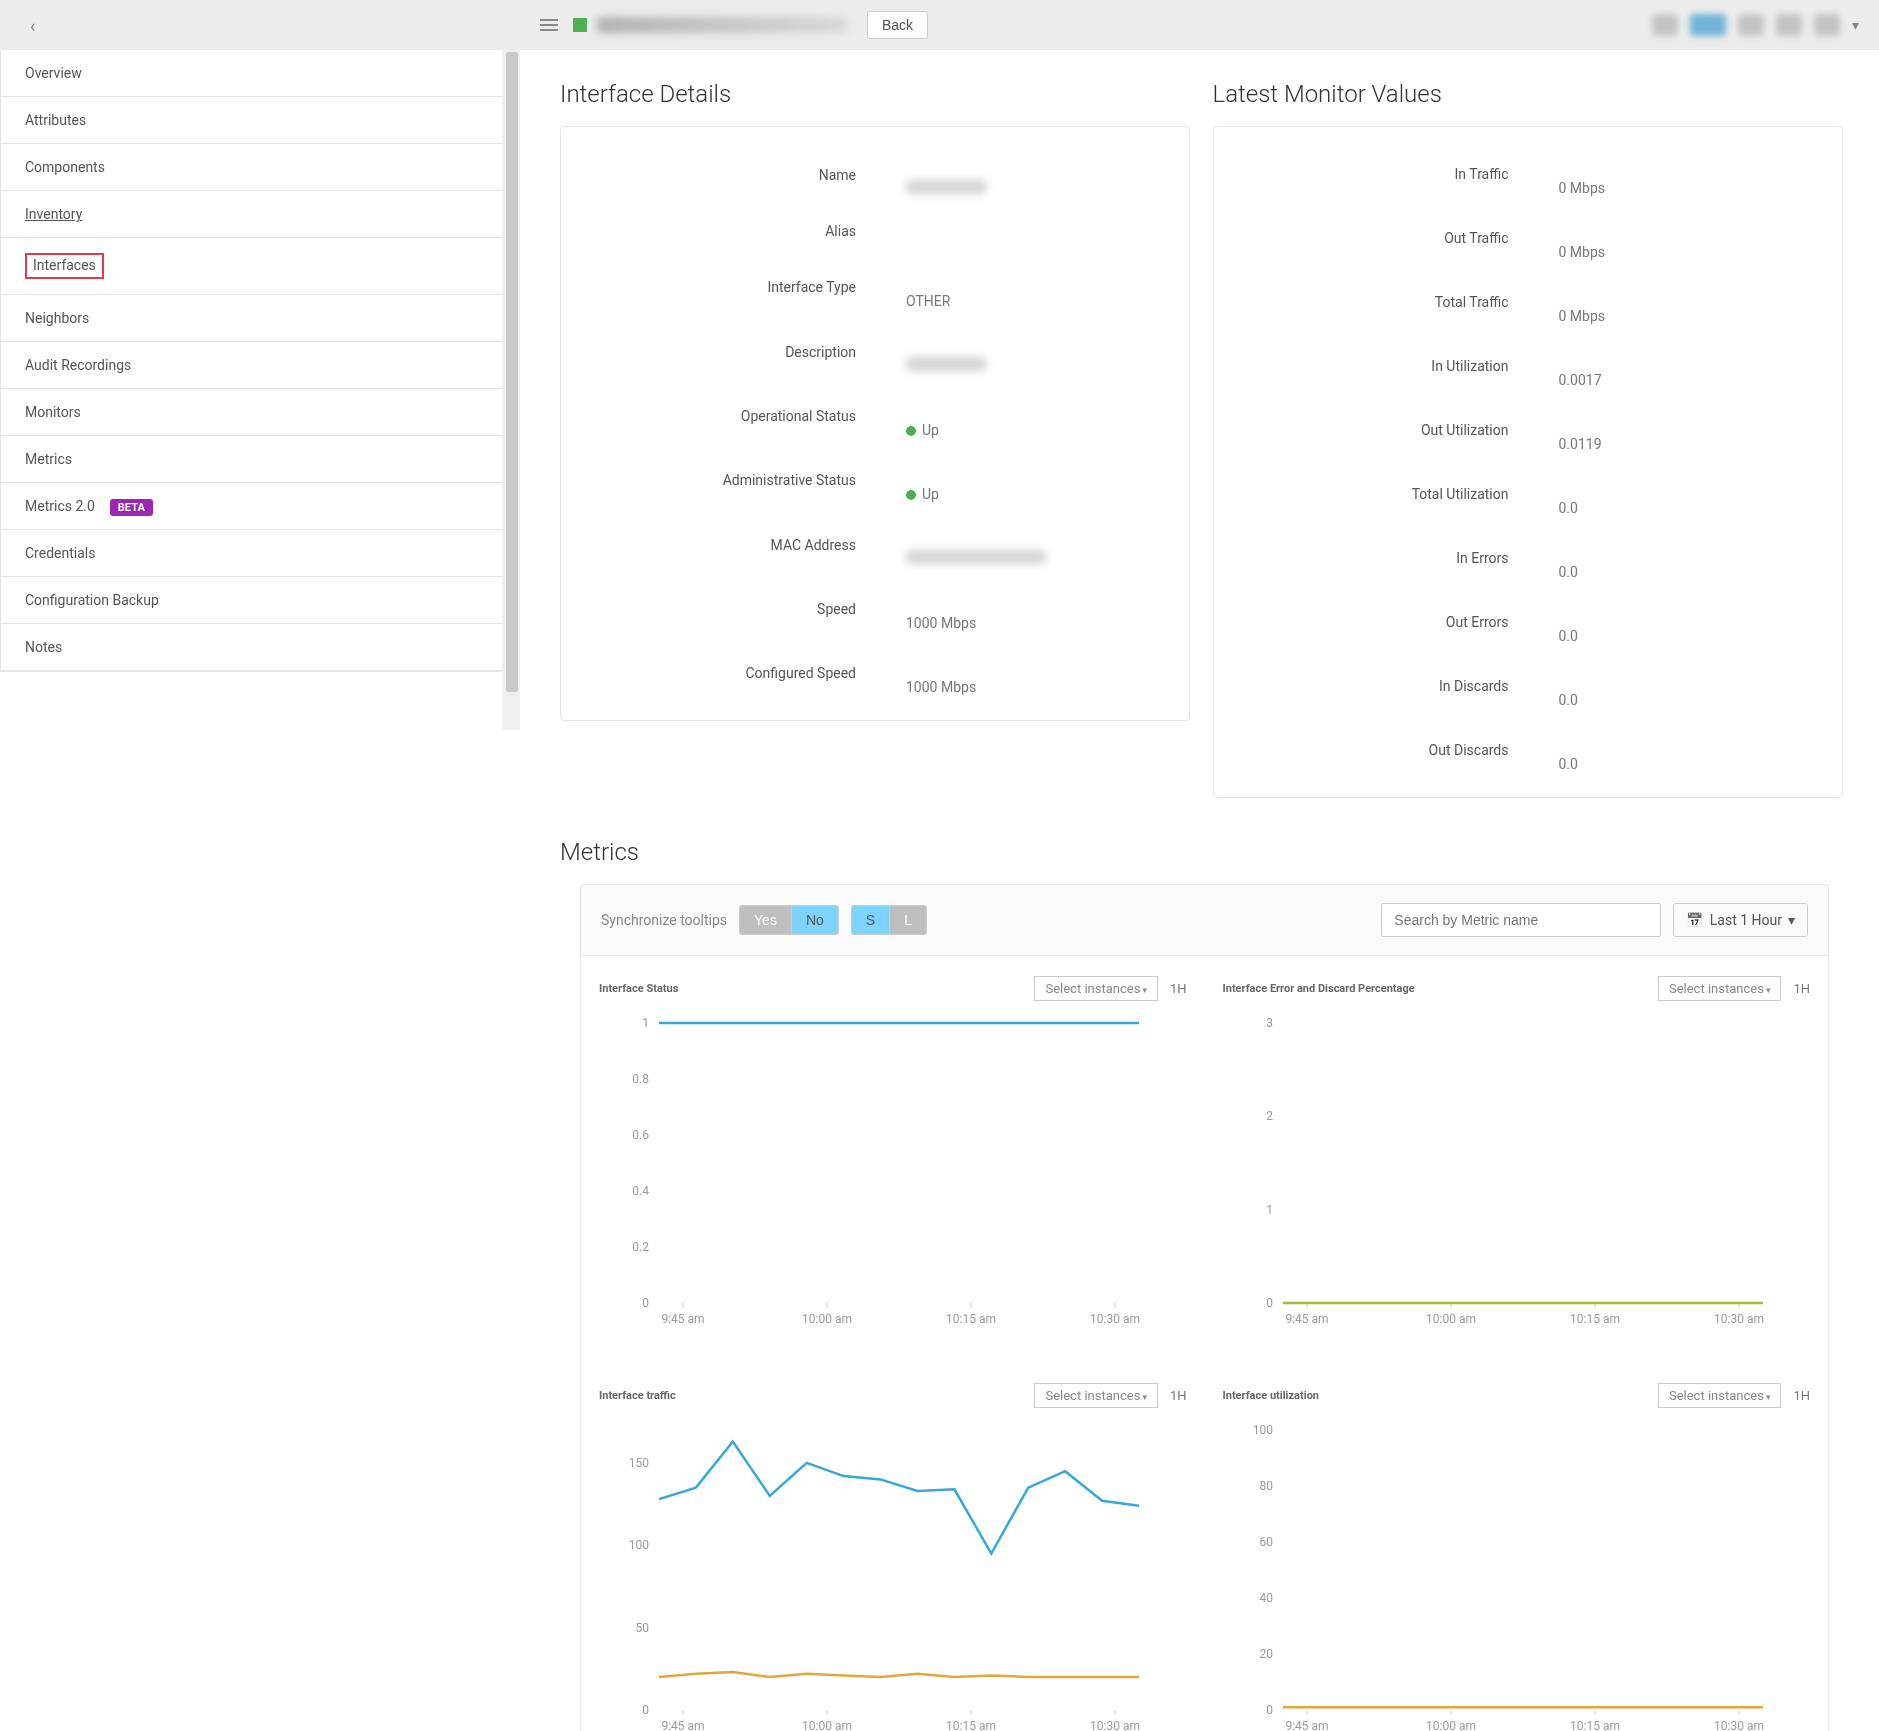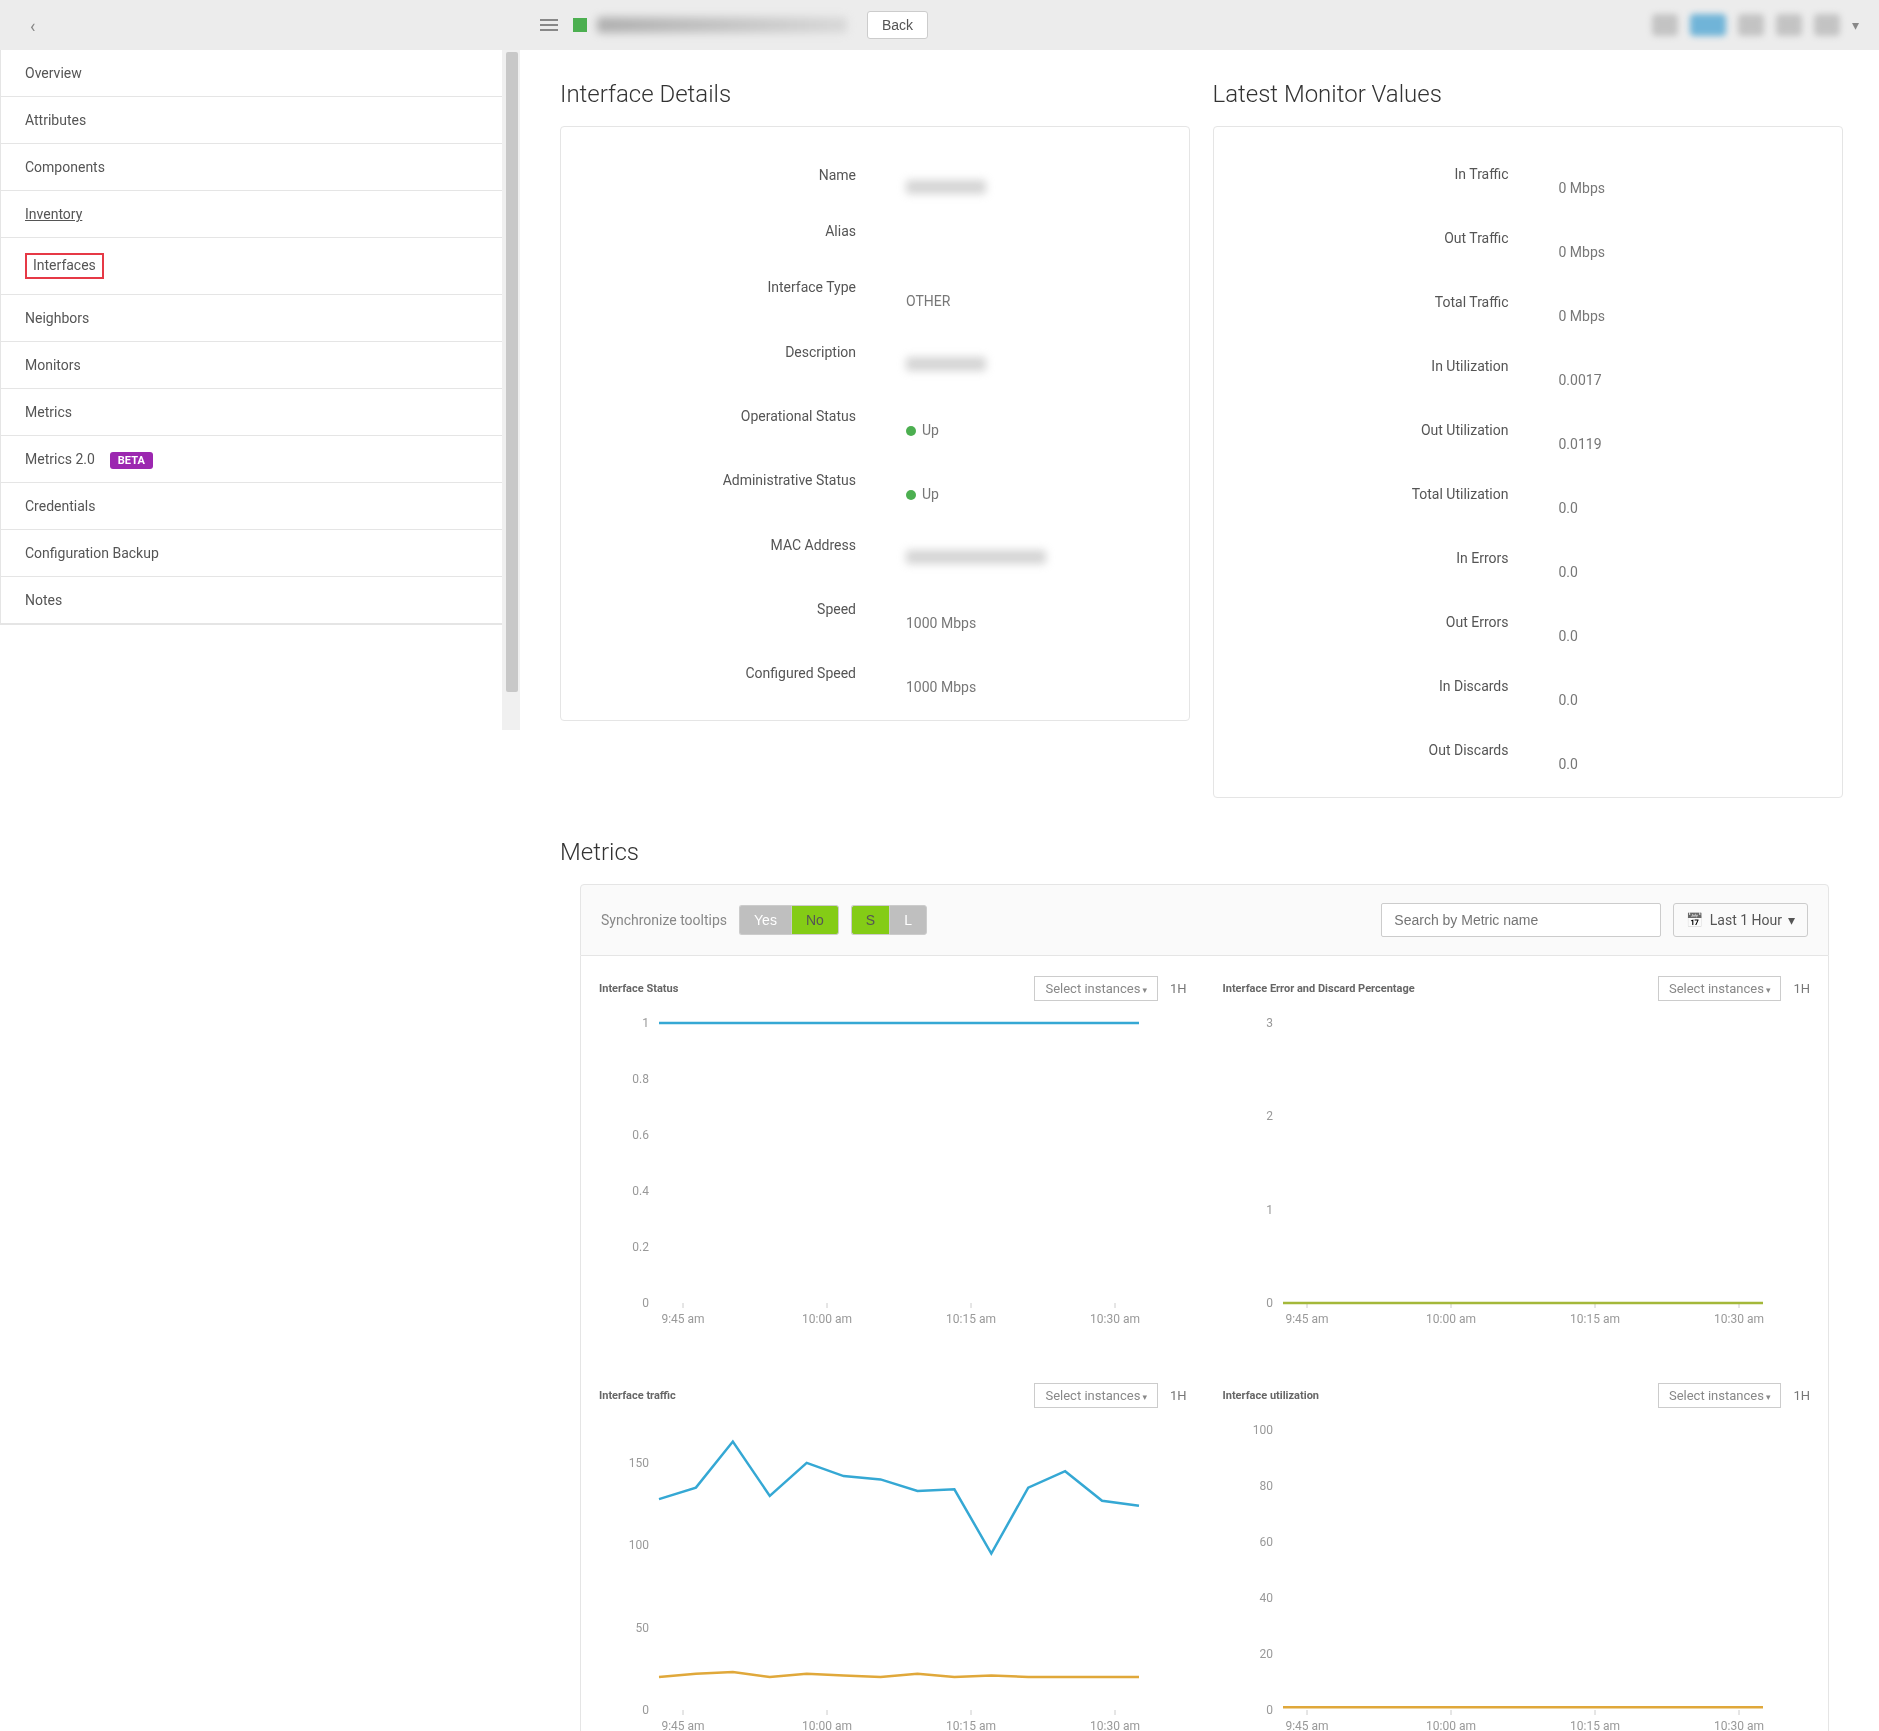--- a/index.html
+++ b/index.html
@@ -33,21 +33,21 @@
 .panel.right { width:630px; }
 .detail-row { display:flex; align-items:center; padding:10px 0;gap:20px; }
 .detail-label { width:300px; text-align:right; color:#555; padding-right:30px; font-size:14px; }
 .detail-value { color:#777; font-size:14px;margin-top:28px; }
 .status-dot { display:inline-block; width:10px; height:10px; border-radius:50%; background:#4caf50; margin-right:6px; vertical-align:middle; }
 .val-blur { display:inline-block; width:80px; height:14px; filter:blur(4px); background:#aaa; border-radius:3px; opacity:0.5; }
 .val-blur.wide { width:140px; }
 .metrics-toolbar { background:#fafafa; border:1px solid #e5e5e5; border-radius:4px 4px 0 0; padding:18px 20px; display:flex; align-items:center; gap:12px; }
 .tb-label { color:#888; font-size:14px; }
 .btn-grp { display:flex; }
-.btn-grp button { border:1px solid #ccc; background:#84cc16; padding:6px 14px; font-size:14px; cursor:pointer; color:#555; }
+.btn-grp button { border:1px solid #ccc; background:#7dd3fc; padding:6px 14px; font-size:14px; cursor:pointer; color:#555; }
 .btn-grp button.active { background:#bfbfbf; color:#fff; }
 .btn-grp button:first-child { border-radius:3px 0 0 3px; border-right:none; }
 .btn-grp button:last-child { border-radius:0 3px 3px 0; }
 .spacer { flex:1; }
 .search-box { border:1px solid #ccc; padding:8px 12px; width:280px; font-size:14px; border-radius:2px; }
 .time-sel { border:1px solid #ccc; padding:8px 12px; font-size:14px; border-radius:3px; cursor:pointer; display:flex; align-items:center; gap:6px; }
 .charts { display:grid; grid-template-columns:1fr 1fr; border:1px solid #e5e5e5; border-top:none; }
 .chart-cell { padding:20px 18px; }
 .chart-head { display:flex; align-items:center; margin-bottom:12px; }
 .chart-title { font-weight:bold; color:#666; font-size:11px; flex:1; }
@@ -90,20 +90,21 @@
 
 <div class="main">
   <div class="sidebar-wrap">
     <div class="sidebar" id="sidebar">
         <div class="sidebar-item">Overview</div>
         <div class="sidebar-item">Attributes</div>
         <div class="sidebar-item">Components</div>
         <div class="sidebar-item underline">Inventory</div>
         <div class="sidebar-item"><span class="sel-box">Interfaces</span></div>
         <div class="sidebar-item">Neighbors</div>
+        <div class="sidebar-item">Audit Recordings</div>
         <div class="sidebar-item">Monitors</div>
         <div class="sidebar-item">Metrics</div>
         <div class="sidebar-item">Metrics 2.0<span class="beta">BETA</span></div>
         <div class="sidebar-item">Credentials</div>
         <div class="sidebar-item">Configuration Backup</div>
         <div class="sidebar-item">Notes</div>
       </div>
     <div class="scroll-track">
         <div class="scroll-thumb"></div>
       </div>

